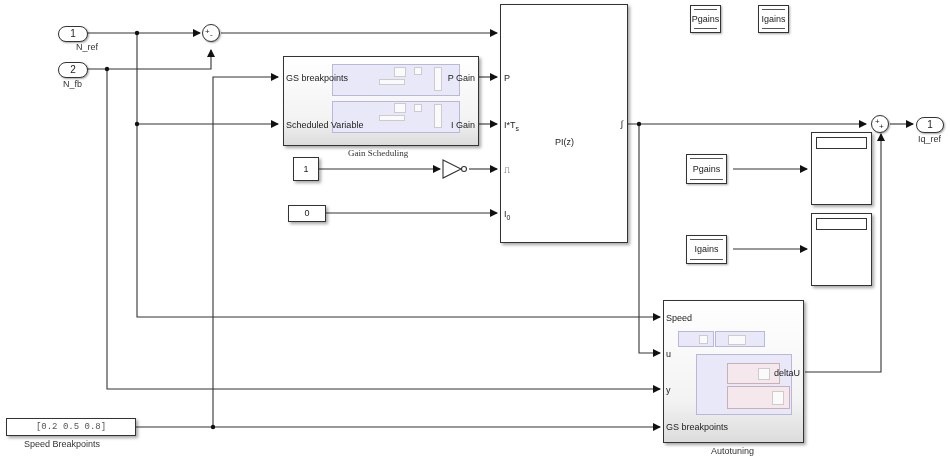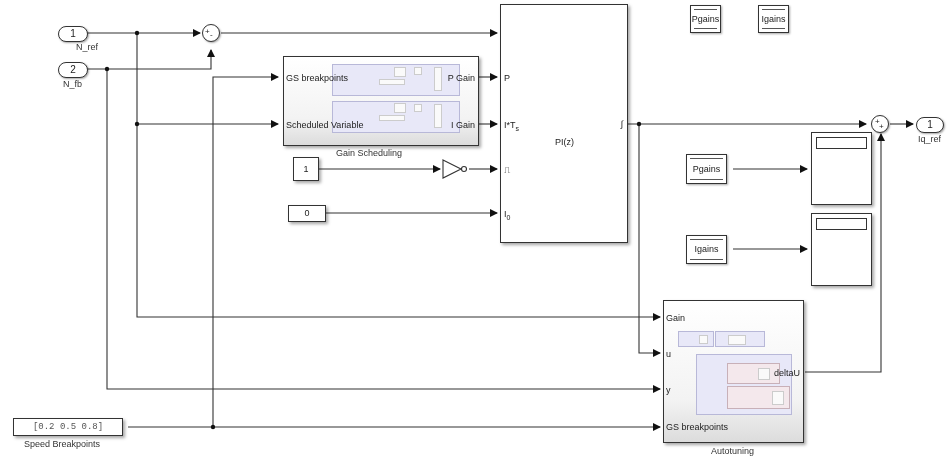--- a/index.html
+++ b/index.html
@@ -99,21 +99,21 @@
   <div class="mini" style="left:110px;top:46px;width:10px;height:8px;"></div>
   <div class="mini" style="left:130px;top:47px;width:6px;height:6px;"></div>
   <div class="mini" style="left:150px;top:47px;width:6px;height:22px;"></div>
   <div class="mini" style="left:95px;top:58px;width:24px;height:4px;"></div>
   <div class="mini" style="left:95px;top:22px;width:24px;height:4px;"></div>
   <div class="txt" style="left:2px;top:16px;">GS breakpoints</div>
   <div class="txt" style="left:2px;top:63px;">Scheduled Variable</div>
   <div class="txt" style="right:3px;top:16px;">P Gain</div>
   <div class="txt" style="right:3px;top:63px;">I Gain</div>
 </div>
-<div class="lbl" style="left:336px;top:148px;">Gain Scheduling</div>
+<div class="lbl" style="left:348px;top:148px;font-family:Liberation Serif, serif;">Gain Scheduling</div>
 
 <div class="blk" style="left:293px;top:157px;width:26px;height:24px;font-size:9px;text-align:center;line-height:22px;">1</div>
 <div class="blk" style="left:288px;top:205px;width:38px;height:17px;font-size:9px;text-align:center;line-height:15px;">0</div>
 
 <div class="blk" style="left:500px;top:4px;width:128px;height:239px;">
   <div class="txt" style="left:3px;top:68px;">P</div>
   <div class="txt" style="left:3px;top:115px;"><span>I*T</span><sub style="font-size:7px;">s</sub></div>
   <div class="txt" style="left:3px;top:160px;">⎍</div>
   <div class="txt" style="left:3px;top:204px;"><span>I</span><sub style="font-size:7px;">0</sub></div>
   <div class="txt" style="left:54px;top:132px;">PI(z)</div>
@@ -144,22 +144,22 @@
 <div class="blk sub" style="left:663px;top:300px;width:141px;height:143px;">
   <div class="inner" style="left:14px;top:30px;width:34px;height:14px;"></div>
   <div class="inner" style="left:51px;top:30px;width:48px;height:14px;"></div>
   <div class="inner" style="left:32px;top:53px;width:94px;height:59px;"></div>
   <div class="inner pink" style="left:63px;top:62px;width:51px;height:19px;"></div>
   <div class="inner pink" style="left:63px;top:85px;width:61px;height:21px;"></div>
   <div class="mini" style="left:35px;top:34px;width:7px;height:7px;"></div>
   <div class="mini" style="left:64px;top:34px;width:16px;height:8px;"></div>
   <div class="mini" style="left:94px;top:67px;width:10px;height:10px;"></div>
   <div class="mini" style="left:108px;top:90px;width:10px;height:12px;"></div>
-  <div class="txt" style="left:2px;top:12px;">Gain</div>
+  <div class="txt" style="left:2px;top:12px;">Speed</div>
   <div class="txt" style="left:2px;top:48px;">u</div>
   <div class="txt" style="left:2px;top:84px;">y</div>
   <div class="txt" style="left:2px;top:121px;">GS breakpoints</div>
   <div class="txt" style="right:3px;top:67px;">deltaU</div>
 </div>
 <div class="lbl" style="left:711px;top:446px;">Autotuning</div>
 
-<div class="blk mono" style="left:13px;top:418px;width:110px;height:18px;font-size:9px;text-align:center;line-height:16px;color:#555;">[0.2 0.5 0.8]</div>
+<div class="blk mono" style="left:6px;top:418px;width:130px;height:18px;font-size:9px;text-align:center;line-height:16px;color:#555;">[0.2 0.5 0.8]</div>
 <div class="lbl" style="left:24px;top:439px;">Speed Breakpoints</div>
 
 </body></html>

